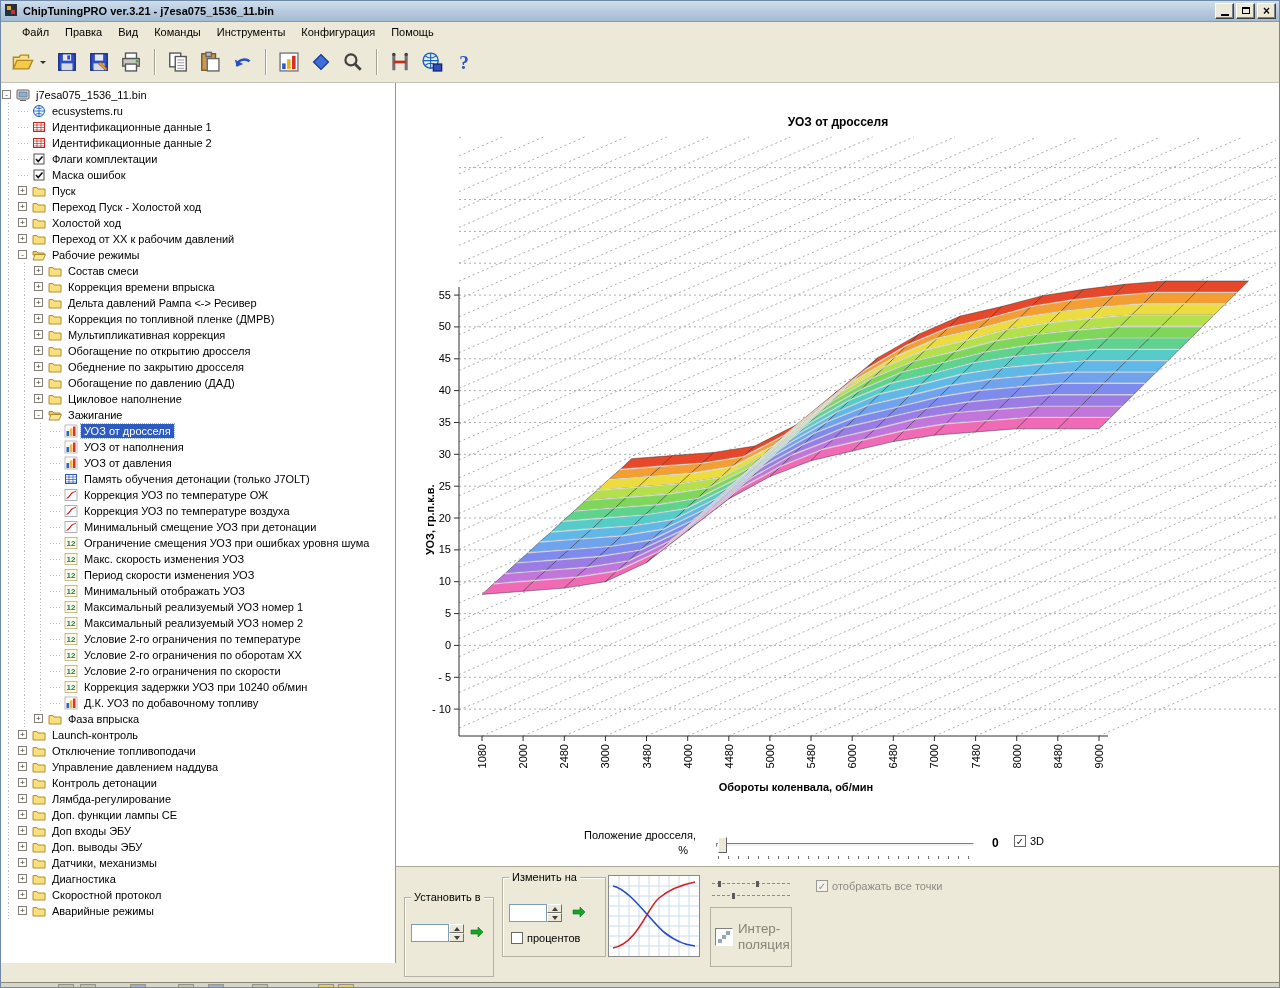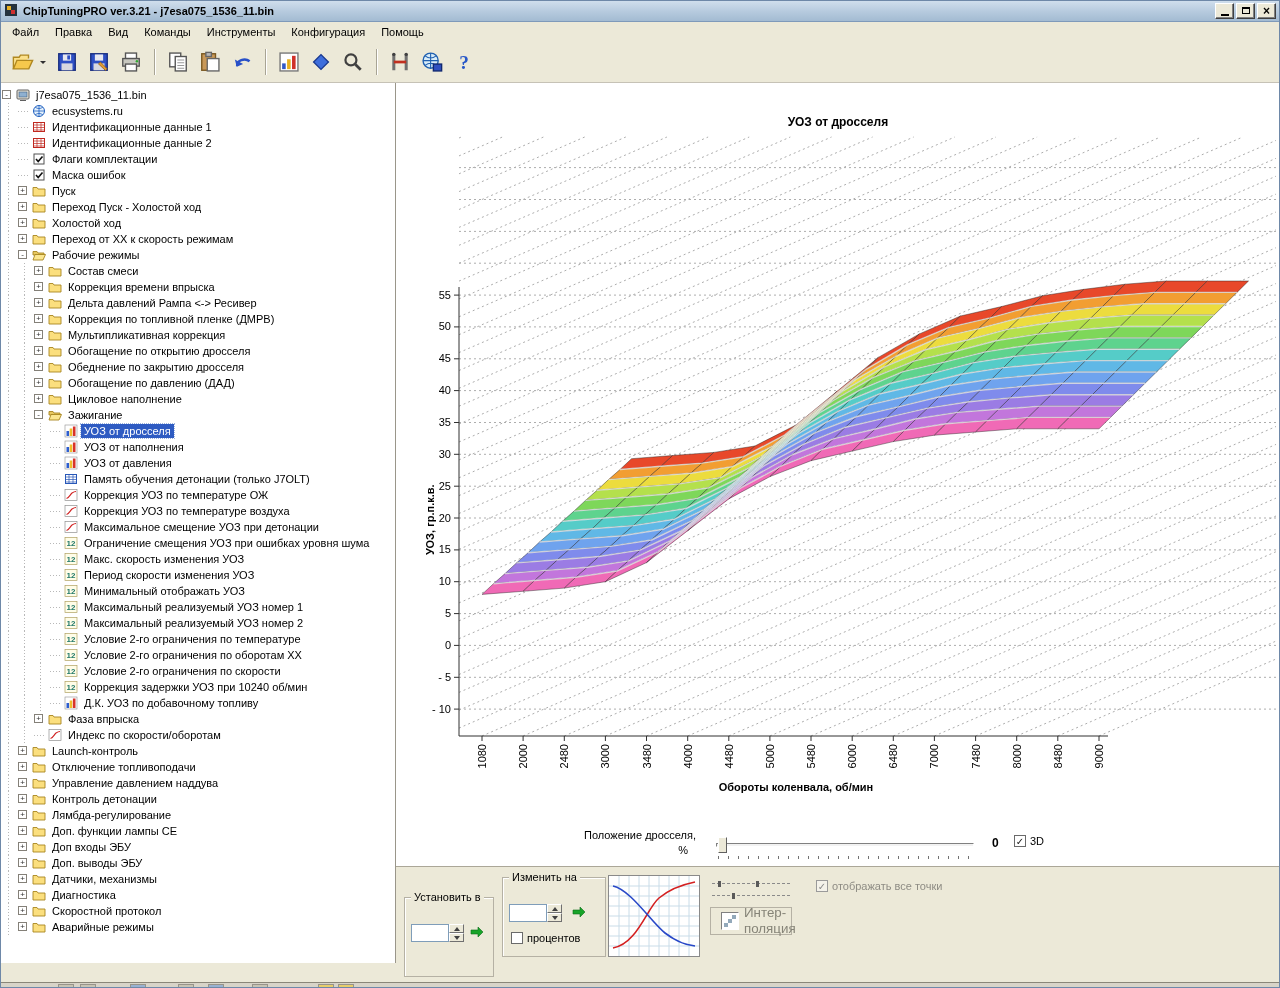--- a/index.html
+++ b/index.html
@@ -19,21 +19,21 @@
   #winbtns { margin-left:auto; display:flex; gap:2px; }
   .winbtn { width:19px; height:16px; background:#ECE9D8; border:1px solid;
     border-color:#FFFFFF #404040 #404040 #FFFFFF; box-shadow:inset -1px -1px 0 #808080;
     display:flex; align-items:center; justify-content:center; font-size:10px; font-weight:bold; line-height:1; }
   .glyph-min { display:block; width:8px; height:2px; background:#000; margin-top:8px; }
   .glyph-rest { display:block; width:8px; height:7px; border:1px solid #000; border-top:2px solid #000; }
   .glyph-close { font-size:12px; }
 
   
   #menubar { position:absolute; left:0; top:22px; width:1280px; height:20px;
-    background:#ECE9D8; display:flex; align-items:center; padding-left:4px; }
+    background:#ECE9D8; display:flex; align-items:center; padding-left:14px; }
   .menu-item { padding:3px 8px; }
 
   
   #toolbar { position:absolute; left:0; top:42px; width:1280px; height:41px;
     background:#ECE9D8; border-bottom:1px solid #C6C2B6; display:flex; align-items:center; padding-left:8px; }
   .tb-btn { width:30px; height:30px; background:transparent; border:1px solid transparent;
     display:flex; align-items:center; justify-content:center; margin-right:2px; }
   .tb-dd { width:14px; margin-left:-4px; }
   .tb-ic svg { display:block; width:22px; height:22px; }
   .tb-dd .tb-ic svg { width:8px; height:22px; }
@@ -100,22 +100,22 @@
   .go-btn { position:absolute; width:20px; height:18px; display:flex; align-items:center; justify-content:center; background:transparent; border:none; }
   .go-btn svg { width:16px; height:16px; }
 
   #graph-button { position:absolute; left:212px; top:8px; width:92px; height:82px; background:#fff;
     border:1px solid #8a8a8a; padding:0; }
   #graph-button svg { display:block; width:90px; height:80px; }
 
   #dash-panel { position:absolute; left:314px; top:8px; width:86px; height:84px; }
   .dash-row { position:absolute; left:2px; width:78px; border-top:1px dashed #8a8a8a; }
   .dash-mark { position:absolute; width:3px; height:6px; background:#5a5a5a; top:-3px; }
-  #interp-btn { position:absolute; left:0; top:32px; width:82px; height:28px; background:#ECE9D8;
-    border:1px solid #B5B1A4; display:flex; align-items:center; gap:5px; padding:10px; }
+  #interp-btn { position:absolute; left:0; top:32px; width:82px; height:60px; background:#ECE9D8;
+    border:1px solid #B5B1A4; display:flex; align-items:center; gap:5px; padding:4px; }
   #interp-icon { width:18px; height:18px; background:#fff; border:1px solid; border-color:#808080 #fff #fff #808080; position:relative; flex:0 0 18px; }
   #interp-icon i { position:absolute; width:4px; height:4px; background:#93A9BA; }
   #interp-text { color:#868478; text-align:left; line-height:1.2; }
 
   #cb-showall { position:absolute; left:420px; top:13px; }
 
   
   #statusbar { position:absolute; left:0; top:1019px; width:1280px; height:35px; background:#ECE9D8;
     display:flex; gap:2px; padding:1px 2px; border-top:1px solid #fff; }
   .sb-cell { border:1px solid; border-color:#9a968a #fff #fff #9a968a; padding:1px 6px; height:16px; overflow:hidden; }
@@ -396,21 +396,21 @@
       <div class="trow">
         <span class="tg"></span>
         <span class="tconn">
           <span class="tbox">+</span>
         </span>
         <span class="tic">
           <svg viewBox="0 0 14 14">
             <path d="M1 3.5h4l1 1.5h7v7H1z" fill="#FBDF7E" stroke="#A88620" stroke-width="0.9"></path>
           </svg>
         </span>
-        <span class="tlabel">Переход от ХХ к скорость режимам</span>
+        <span class="tlabel">Переход от ХХ к рабочим давлений</span>
       </div>
       <div class="trow">
         <span class="tg"></span>
         <span class="tconn">
           <span class="tbox">-</span>
         </span>
         <span class="tic">
           <svg viewBox="0 0 14 14">
             <path d="M1 3.5h4l1 1.5h6v2H1z" fill="#E8C860" stroke="#A88620" stroke-width="0.9"></path>
             <path d="M1 12l2-5.5h10.5L11 12z" fill="#FBE690" stroke="#A88620" stroke-width="0.9"></path>
@@ -637,21 +637,21 @@
         <span class="tg"></span>
         <span class="tg"></span>
         <span class="tg"></span>
         <span class="tconn tstub"></span>
         <span class="tic">
           <svg viewBox="0 0 14 14">
             <rect x="1" y="1.5" width="12" height="11" fill="#fff" stroke="#909090" stroke-width="0.7"></rect>
             <path d="M2.5 10.5C5 10 6.5 6 8 5s3-1.5 4-1.5" fill="none" stroke="#D02020" stroke-width="1.1"></path>
           </svg>
         </span>
-        <span class="tlabel">Максимальное смещение УОЗ при детонации</span>
+        <span class="tlabel">Минимальный смещение УОЗ при детонации</span>
       </div>
       <div class="trow">
         <span class="tg"></span>
         <span class="tg"></span>
         <span class="tg"></span>
         <span class="tconn tstub"></span>
         <span class="tic">
           <svg viewBox="0 0 14 14">
             <rect x="1" y="1.5" width="12" height="11" fill="#FFFDE8" stroke="#B0A060" stroke-width="0.7"></rect>
             <text x="7" y="10" text-anchor="middle" font-size="8" font-weight="bold" fill="#207868" font-family="Liberation Sans, sans-serif">12</text>
@@ -796,32 +796,20 @@
         <span class="tg"></span>
         <span class="tconn">
           <span class="tbox">+</span>
         </span>
         <span class="tic">
           <svg viewBox="0 0 14 14">
             <path d="M1 3.5h4l1 1.5h7v7H1z" fill="#FBDF7E" stroke="#A88620" stroke-width="0.9"></path>
           </svg>
         </span>
         <span class="tlabel">Фаза впрыска</span>
-      </div>
-      <div class="trow">
-        <span class="tg"></span>
-        <span class="tg"></span>
-        <span class="tconn tstub"></span>
-        <span class="tic">
-          <svg viewBox="0 0 14 14">
-            <rect x="1" y="1.5" width="12" height="11" fill="#fff" stroke="#909090" stroke-width="0.7"></rect>
-            <path d="M2.5 10.5C5 10 6.5 6 8 5s3-1.5 4-1.5" fill="none" stroke="#D02020" stroke-width="1.1"></path>
-          </svg>
-        </span>
-        <span class="tlabel">Индекс по скорости/оборотам</span>
       </div>
       <div class="trow">
         <span class="tg"></span>
         <span class="tconn">
           <span class="tbox">+</span>
         </span>
         <span class="tic">
           <svg viewBox="0 0 14 14">
             <path d="M1 3.5h4l1 1.5h7v7H1z" fill="#FBDF7E" stroke="#A88620" stroke-width="0.9"></path>
           </svg>

